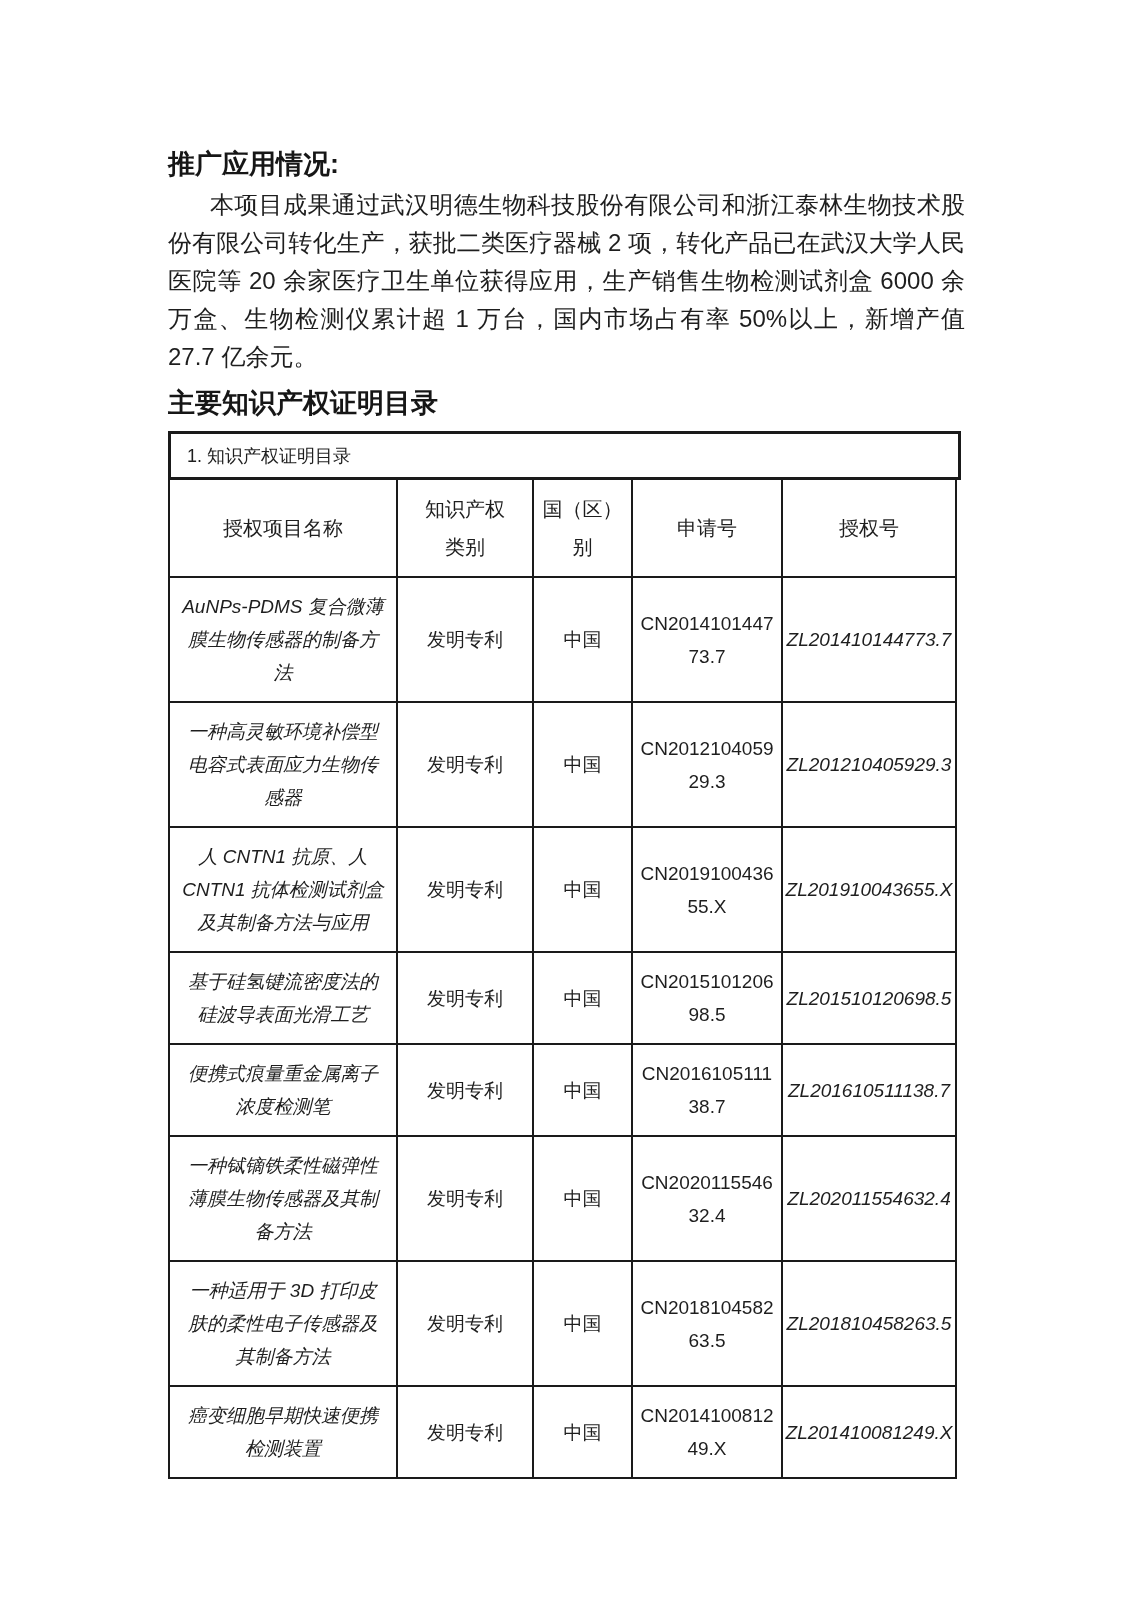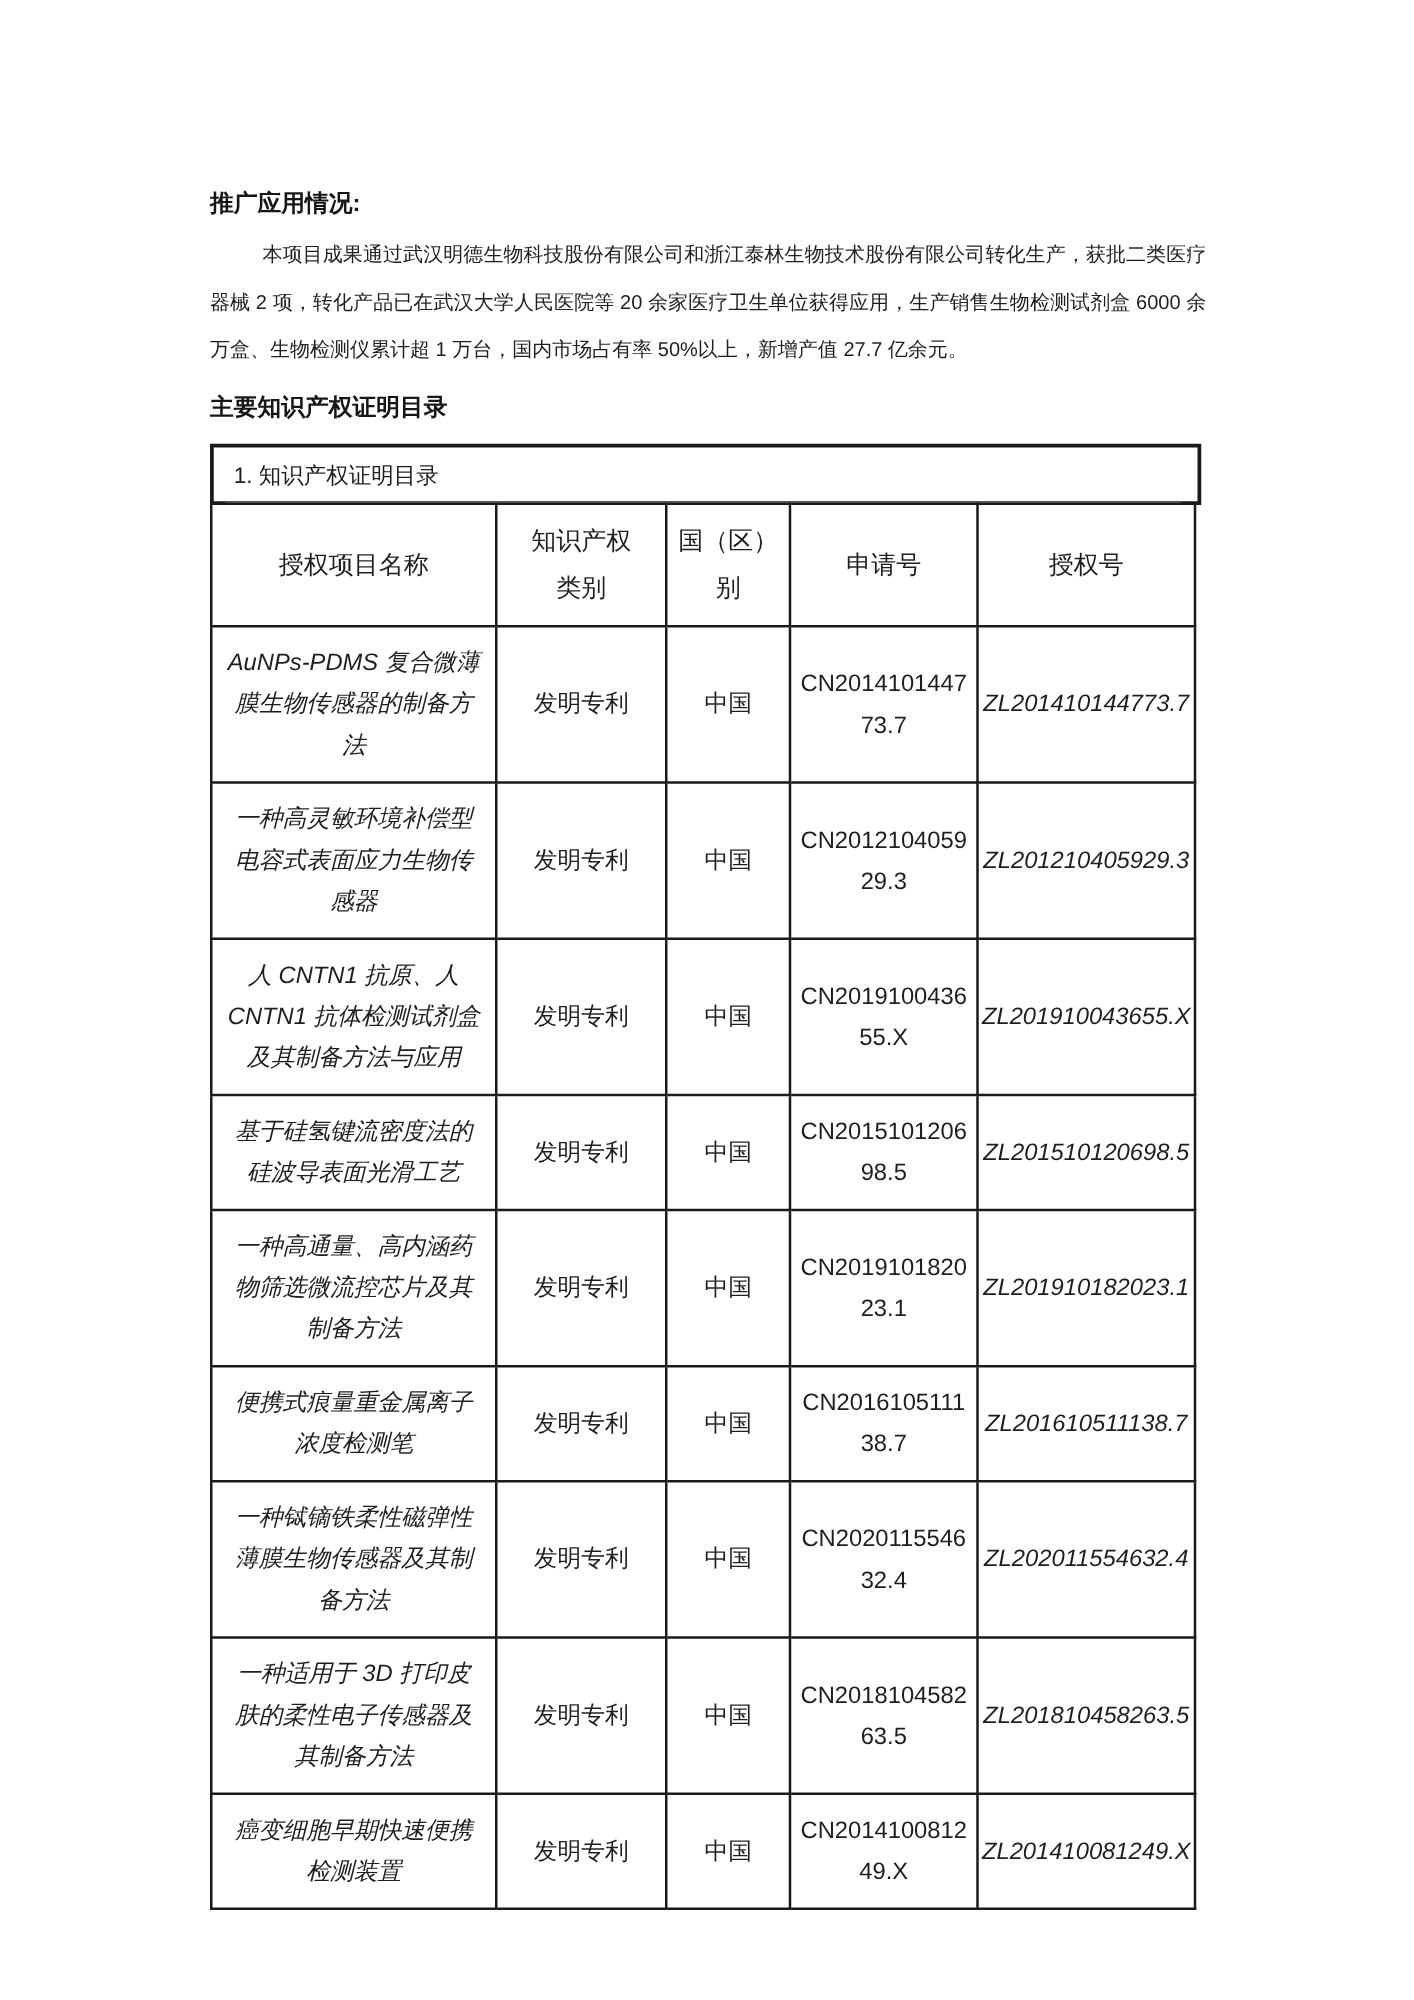--- a/index.html
+++ b/index.html
@@ -6,26 +6,26 @@
   .page {
     position:relative;
     width:1131px; height:1600px;
     background:#ffffff;
     font-family:"Liberation Sans","DejaVu Sans",sans-serif;
     color:#1c1c1c;
     overflow:hidden;
   }
   .content { position:absolute; left:168px; top:150px; width:797px; }
   .sec-title {
-    font-size:19px; font-weight:bold; color:#161616;
+    font-size:27px; font-weight:bold; color:#161616;
     margin:0; line-height:28px;
   }
   .body-par {
     margin:8px 0 0 0;
-    font-size:16px; line-height:38px;
+    font-size:24px; line-height:38px;
     text-align:justify; text-indent:42px;
     color:#1e1e1e;
   }
   .sec-title.second { margin-top:13px; }
   .tablewrap { margin-top:14px; }
   .tcaption {
     box-sizing:border-box;
     width:793px; height:49px;
     border:3px solid #1a1a1a;
     display:flex; align-items:center;
@@ -122,27 +122,20 @@
               <td class="c5">ZL201910043655.X</td>
             </tr>
             <tr>
               <td class="c1">基于硅氢键流密度法的硅波导表面光滑工艺</td>
               <td class="c2">发明专利</td>
               <td class="c3">中国</td>
               <td class="c4">CN201510120698.5</td>
               <td class="c5">ZL201510120698.5</td>
             </tr>
             <tr>
-              <td class="c1">一种高通量、高内涵药物筛选微流控芯片及其制备方法</td>
-              <td class="c2">发明专利</td>
-              <td class="c3">中国</td>
-              <td class="c4">CN201910182023.1</td>
-              <td class="c5">ZL201910182023.1</td>
-            </tr>
-            <tr>
               <td class="c1">便携式痕量重金属离子浓度检测笔</td>
               <td class="c2">发明专利</td>
               <td class="c3">中国</td>
               <td class="c4">CN201610511138.7</td>
               <td class="c5">ZL201610511138.7</td>
             </tr>
             <tr>
               <td class="c1">一种铽镝铁柔性磁弹性薄膜生物传感器及其制备方法</td>
               <td class="c2">发明专利</td>
               <td class="c3">中国</td>

